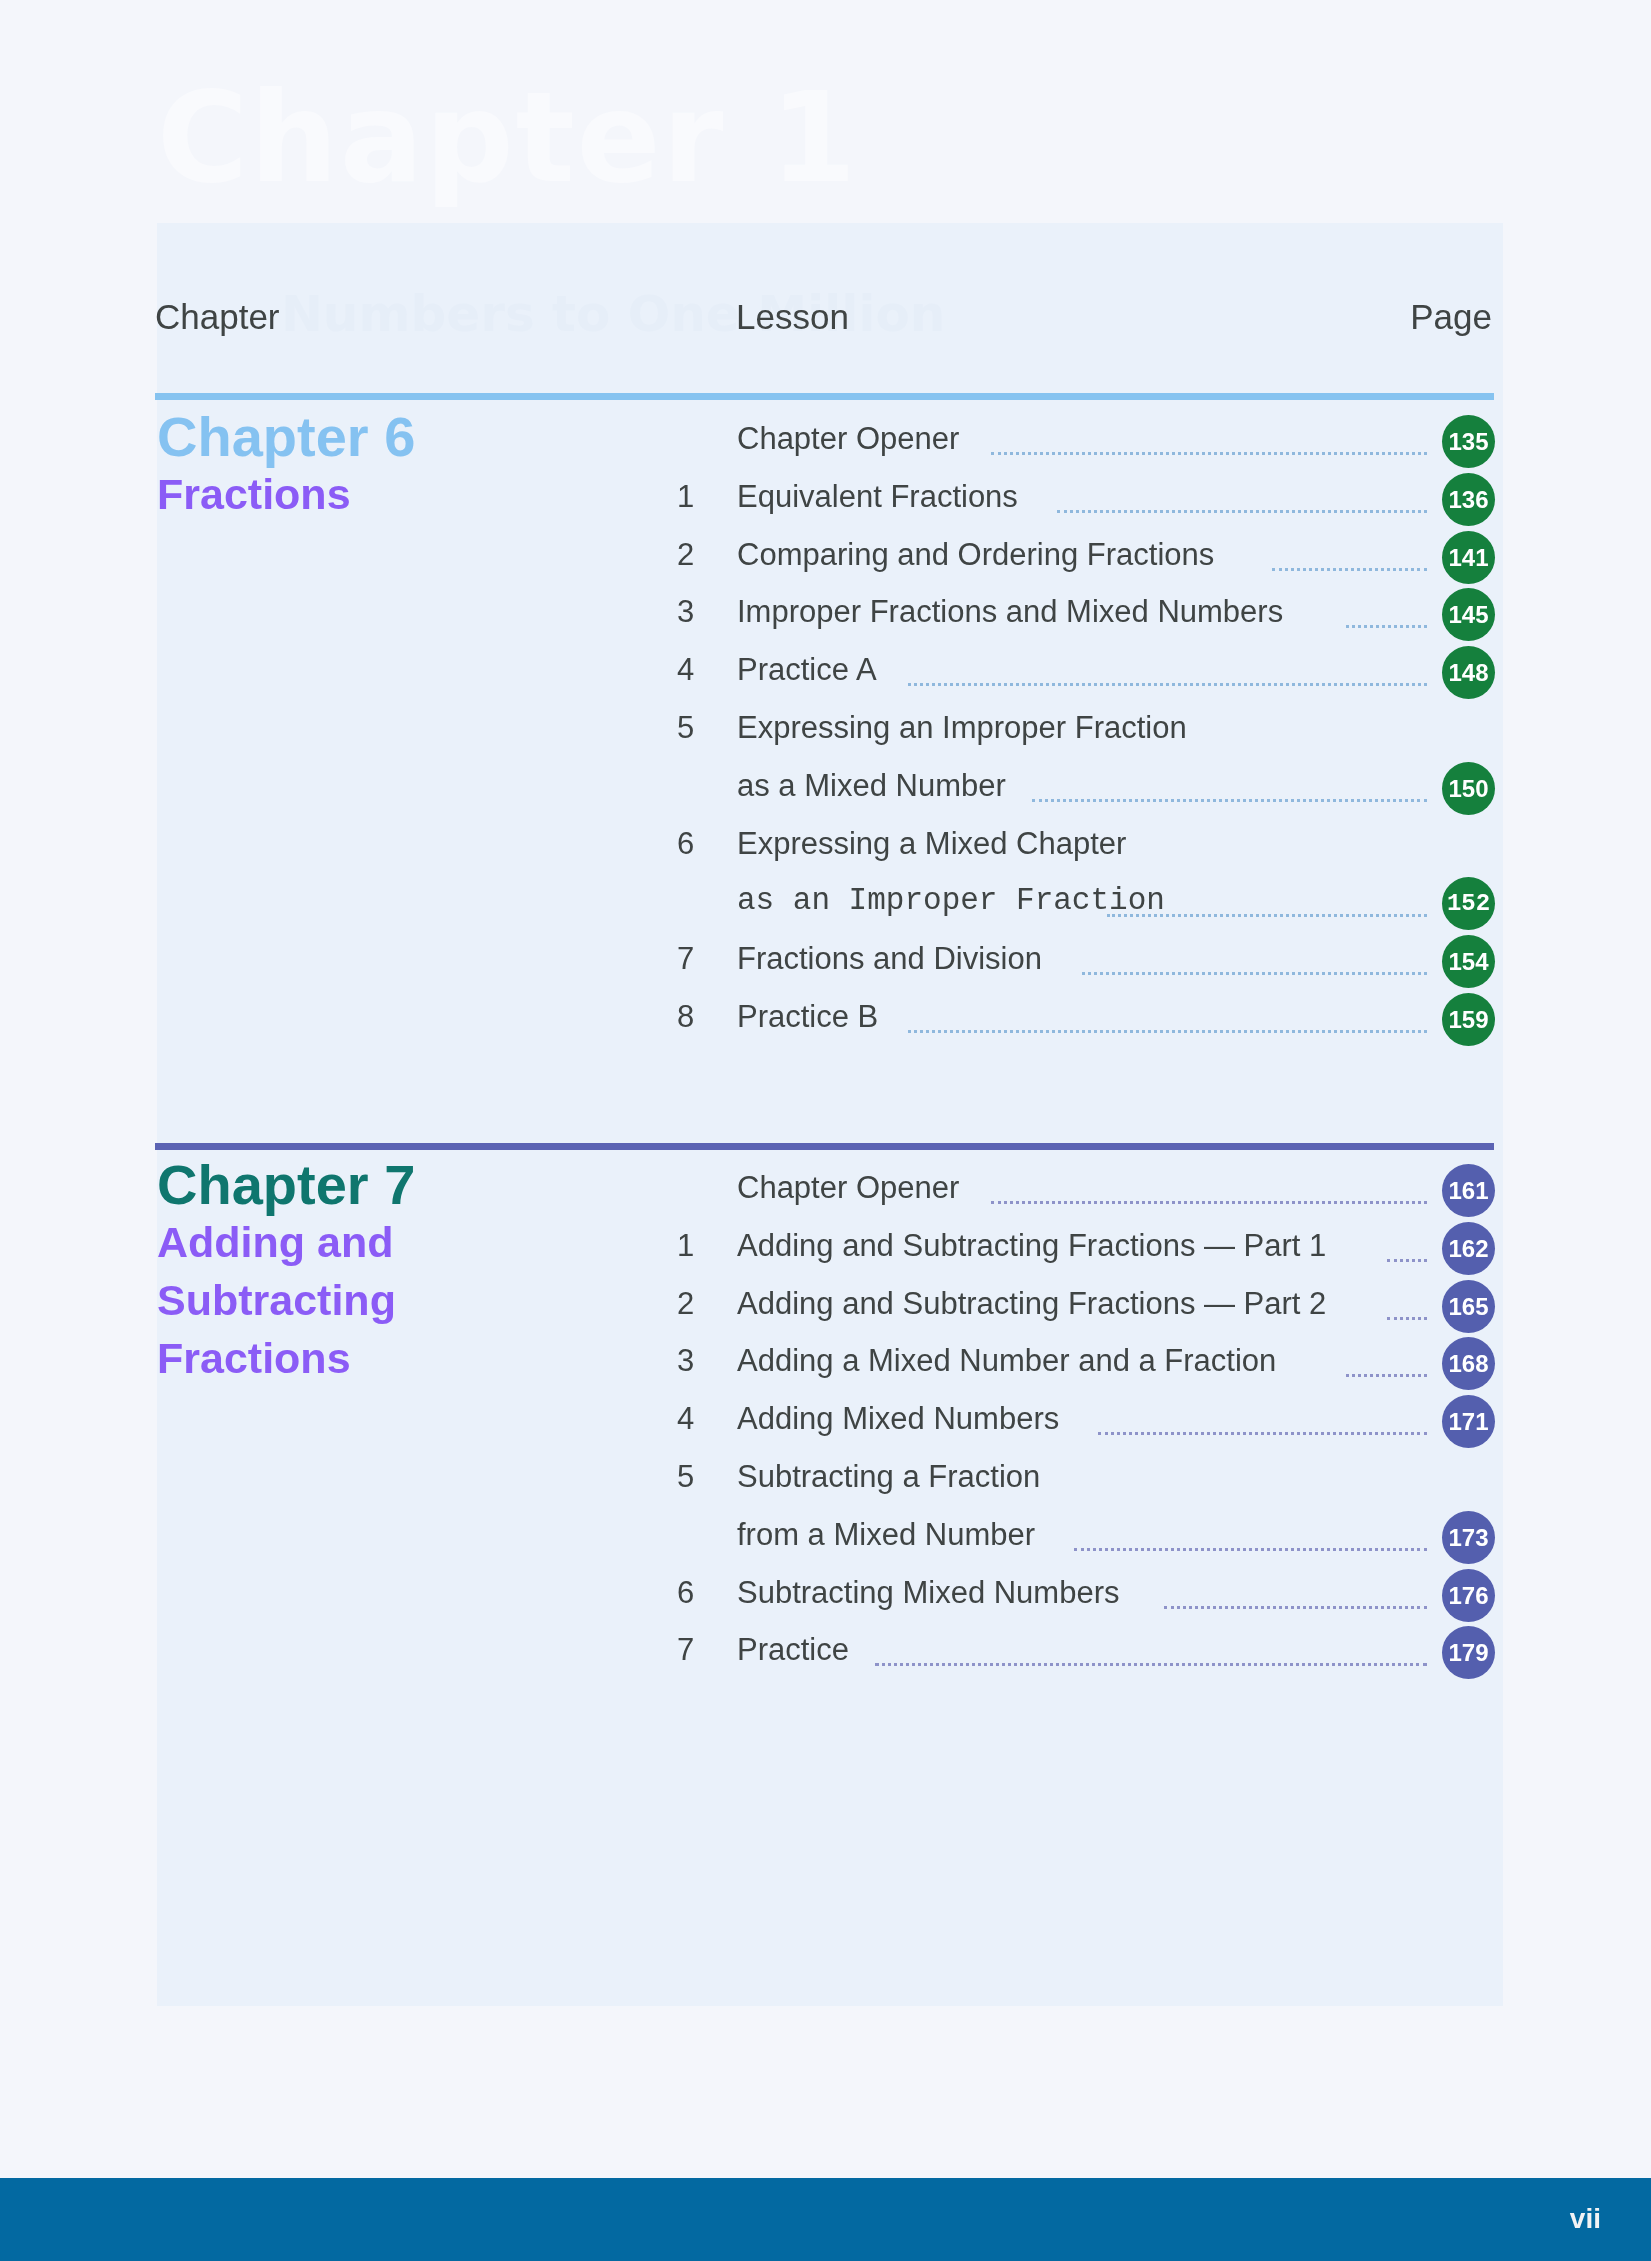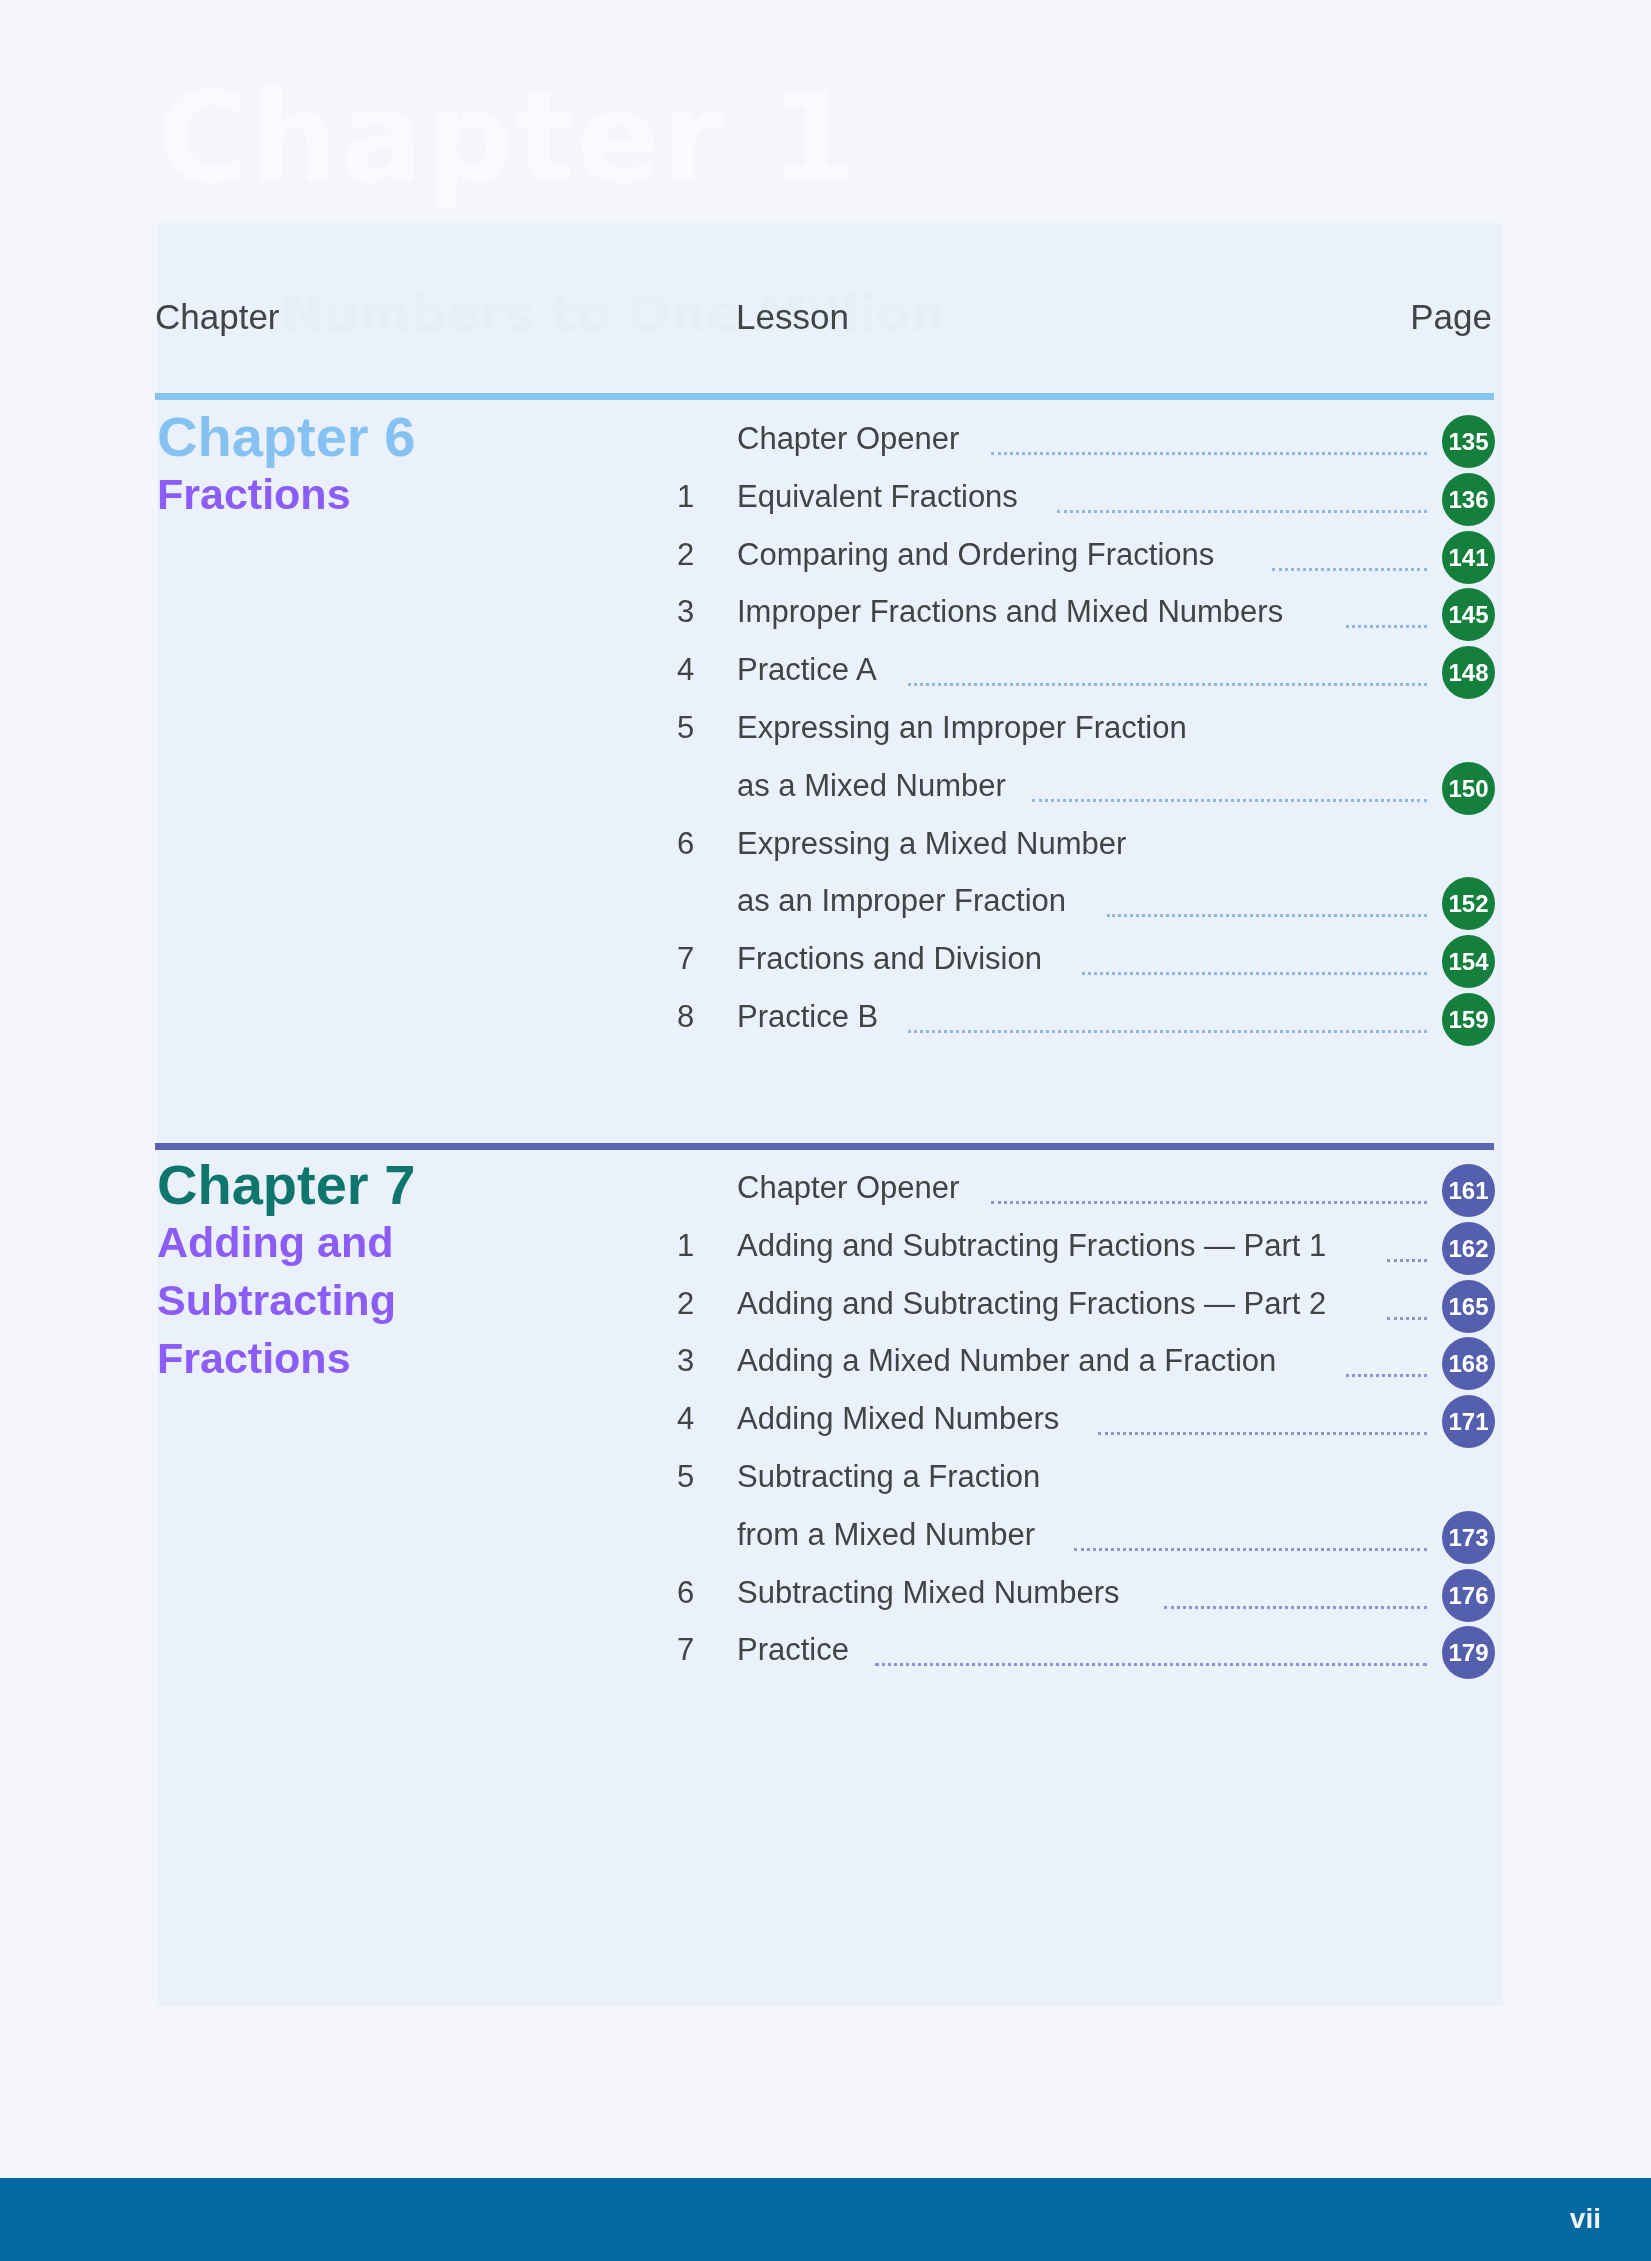--- a/index.html
+++ b/index.html
@@ -124,23 +124,23 @@
     <span class="num">5</span>
     <span class="txt">Expressing an Improper Fraction</span>
   </div>
   <div class="entry" style="top:347px;">
     <span class="txt">as a Mixed Number</span>
     <span class="dots" style="left:363px;"></span>
     <span class="badge">150</span>
   </div>
   <div class="entry" style="top:405px;">
     <span class="num">6</span>
-    <span class="txt">Expressing a Mixed Number</span>
-  </div>
-  <div class="entry" style="top:462px;">
+    <span class="txt">Expressing a Mixed Chapter</span>
+  </div>
+  <div class="entry" style="top:462px;font-family:Liberation Mono, monospace;">
     <span class="txt">as an Improper Fraction</span>
     <span class="dots" style="left:438px;"></span>
     <span class="badge">152</span>
   </div>
   <div class="entry" style="top:520px;">
     <span class="num">7</span>
     <span class="txt">Fractions and Division</span>
     <span class="dots" style="left:413px;"></span>
     <span class="badge">154</span>
   </div>

